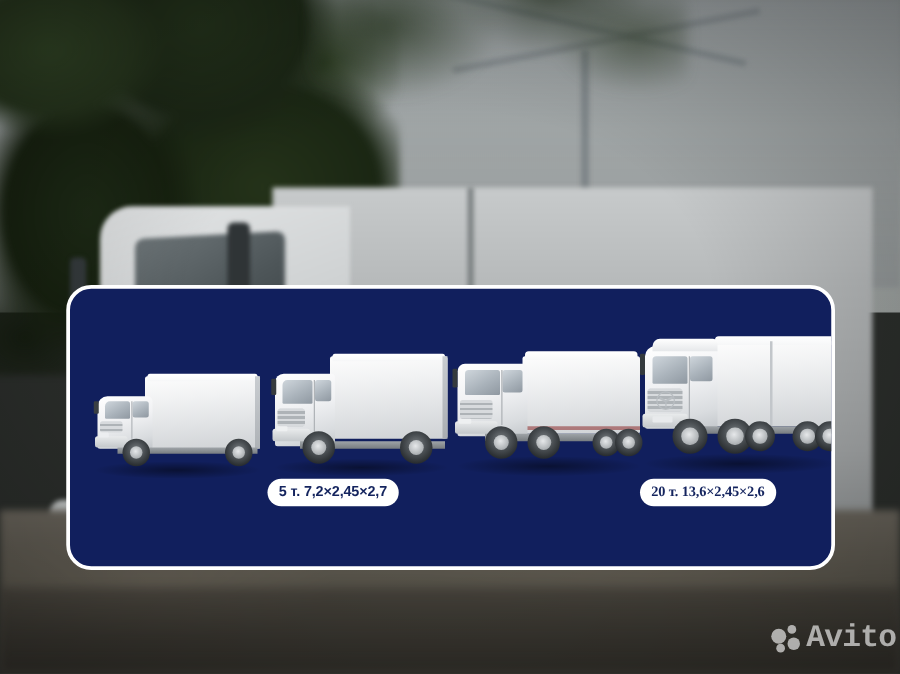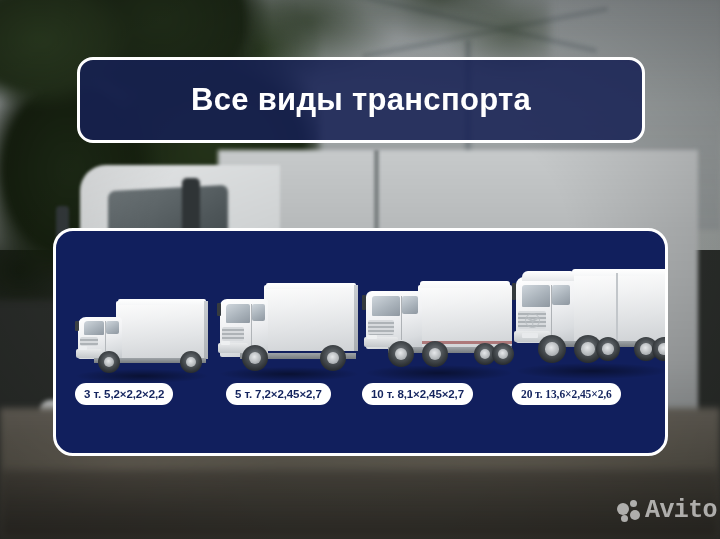--- a/index.html
+++ b/index.html
@@ -354,23 +354,20 @@
     <div class="bg-truck-window"></div>
     <div class="bg-truck-mirror"></div>
     <div class="bg-truck-mirror2"></div>
     <div class="bg-truck-bumper"></div>
     <div class="bg-truck-wheel"></div>
     <div class="bg-ground"></div>
     <div class="bg-ground-dark"></div>
     <div class="bg-vignette"></div>
   </div>
 
-  <div class="title-banner">
-    <div class="title-text">Все виды транспорта</div>
-  </div>
 
   <div class="panel">
     <div class="trucks-row">
 
       <div class="truck-cell" style="left:8px; width:150px;">
         <div class="truck-art" style="left:8px; width:140px; height:86px; bottom:74px;">
           <div class="shadow-strip" style="left:4px; top:76px; width:132px; height:14px;"></div>
 
           <div class="box-body" style="left:44px; top:8px; width:92px; height:58px;"></div>
           <div class="box-body top" style="left:46px; top:6px; width:88px; height:6px; border-radius:2px 2px 0 0;"></div>
@@ -381,21 +378,20 @@
           <div class="glass" style="left:34px; top:28px; width:13px; height:13px;"></div>
           <div style="position:absolute; left:33px; top:28px; width:1px; height:30px; background:#b4b8bc;"></div>
           <div class="bumper" style="left:4px; top:56px; width:26px; height:9px;"></div>
           <div class="grille" style="left:8px; top:44px; width:18px; height:9px;"></div>
           <div style="position:absolute; left:7px; top:53px; width:8px; height:4px; background:#eceef0; border-radius:1px;"></div>
           <div style="position:absolute; left:3px; top:28px; width:4px; height:10px; background:#3a3f43; border-radius:1px;"></div>
           <div class="chassis" style="left:22px; top:65px; width:112px; height:5px;"></div>
           <div class="wheel" style="left:26px; top:58px; width:22px; height:22px;"></div>
           <div class="wheel" style="left:108px; top:58px; width:22px; height:22px;"></div>
         </div>
-        <div class="spec-pill" style="left:11px; bottom:48px;">3 т. 5,2×2,2×2,2</div>
       </div>
 
       <div class="truck-cell" style="left:152px; width:155px;">
         <div class="truck-art" style="left:8px; width:145px; height:96px; bottom:74px;">
           <div class="shadow-strip" style="left:4px; top:84px; width:138px; height:14px;"></div>
 
           <div class="box-body" style="left:48px; top:2px; width:94px; height:66px;"></div>
           <div class="box-body top" style="left:50px; top:0px; width:90px; height:6px; border-radius:2px 2px 0 0;"></div>
           <div style="position:absolute; left:138px; top:2px; width:4px; height:66px; background:linear-gradient(180deg,#c9cdd1,#a9adb1);"></div>
 
@@ -404,21 +400,21 @@
           <div class="glass" style="left:36px; top:21px; width:13px; height:17px;"></div>
           <div style="position:absolute; left:35px; top:21px; width:1px; height:42px; background:#b0b4b8;"></div>
           <div class="grille" style="left:6px; top:44px; width:22px; height:14px;"></div>
           <div class="bumper" style="left:2px; top:60px; width:30px; height:10px;"></div>
           <div style="position:absolute; left:5px; top:58px; width:9px; height:4px; background:#eef0f1; border-radius:1px;"></div>
           <div style="position:absolute; left:1px; top:20px; width:4px; height:13px; background:#363b3f; border-radius:1px;"></div>
           <div class="chassis" style="left:24px; top:70px; width:116px; height:6px;"></div>
           <div class="wheel" style="left:26px; top:62px; width:26px; height:26px;"></div>
           <div class="wheel" style="left:104px; top:62px; width:26px; height:26px;"></div>
         </div>
-        <div class="spec-pill" style="left:6px; bottom:48px;margin-left:12px;">5 т. 7,2×2,45×2,7</div>
+        <div class="spec-pill" style="left:6px; bottom:48px;">5 т. 7,2×2,45×2,7</div>
       </div>
 
       <div class="truck-cell" style="left:300px; width:160px;">
         <div class="truck-art" style="left:6px; width:152px; height:108px; bottom:74px;">
           <div class="shadow-strip" style="left:4px; top:94px; width:146px; height:16px;"></div>
 
           <div class="box-body" style="left:56px; top:14px; width:94px; height:62px;"></div>
           <div class="box-body top" style="left:58px; top:10px; width:90px; height:7px; border-radius:3px 3px 0 0;"></div>
           <div style="position:absolute; left:58px; top:70px; width:92px; height:3px; background:#8d2b2b; opacity:0.55;"></div>
 
@@ -429,21 +425,20 @@
           <div class="grille" style="left:6px; top:49px; width:26px; height:15px;"></div>
           <div class="bumper" style="left:2px; top:66px; width:34px; height:10px;"></div>
           <div style="position:absolute; left:5px; top:64px; width:10px; height:4px; background:#eef0f1; border-radius:1px;"></div>
           <div style="position:absolute; left:0px; top:24px; width:4px; height:15px; background:#343a3e; border-radius:1px;"></div>
           <div class="chassis" style="left:26px; top:76px; width:124px; height:6px;"></div>
           <div class="wheel" style="left:26px; top:70px; width:26px; height:26px;"></div>
           <div class="wheel" style="left:60px; top:70px; width:26px; height:26px;"></div>
           <div class="wheel" style="left:112px; top:72px; width:22px; height:22px;"></div>
           <div class="wheel" style="left:130px; top:72px; width:22px; height:22px;"></div>
         </div>
-        <div class="spec-pill" style="left:6px; bottom:48px;">10 т. 8,1×2,45×2,7</div>
       </div>
 
       <div class="truck-cell" style="left:452px; width:163px;">
         <div class="truck-art" style="left:4px; width:158px; height:116px; bottom:74px;">
           <div class="shadow-strip" style="left:4px; top:100px; width:152px; height:16px;"></div>
 
           <div class="box-body" style="left:58px; top:10px; width:100px; height:68px;"></div>
           <div class="box-body top" style="left:60px; top:6px; width:96px; height:7px; border-radius:3px 3px 0 0;"></div>
           <div style="position:absolute; left:104px; top:10px; width:1.5px; height:68px; background:#c2c6ca;"></div>
 

